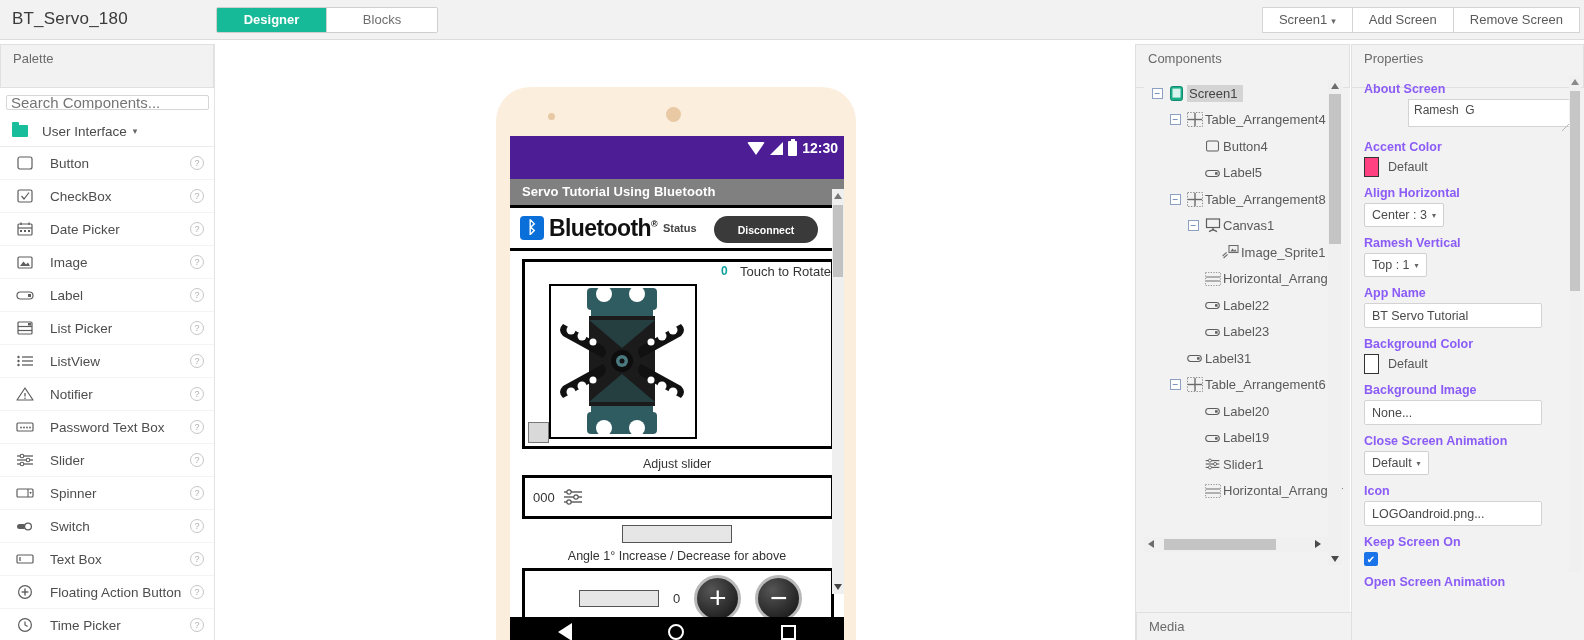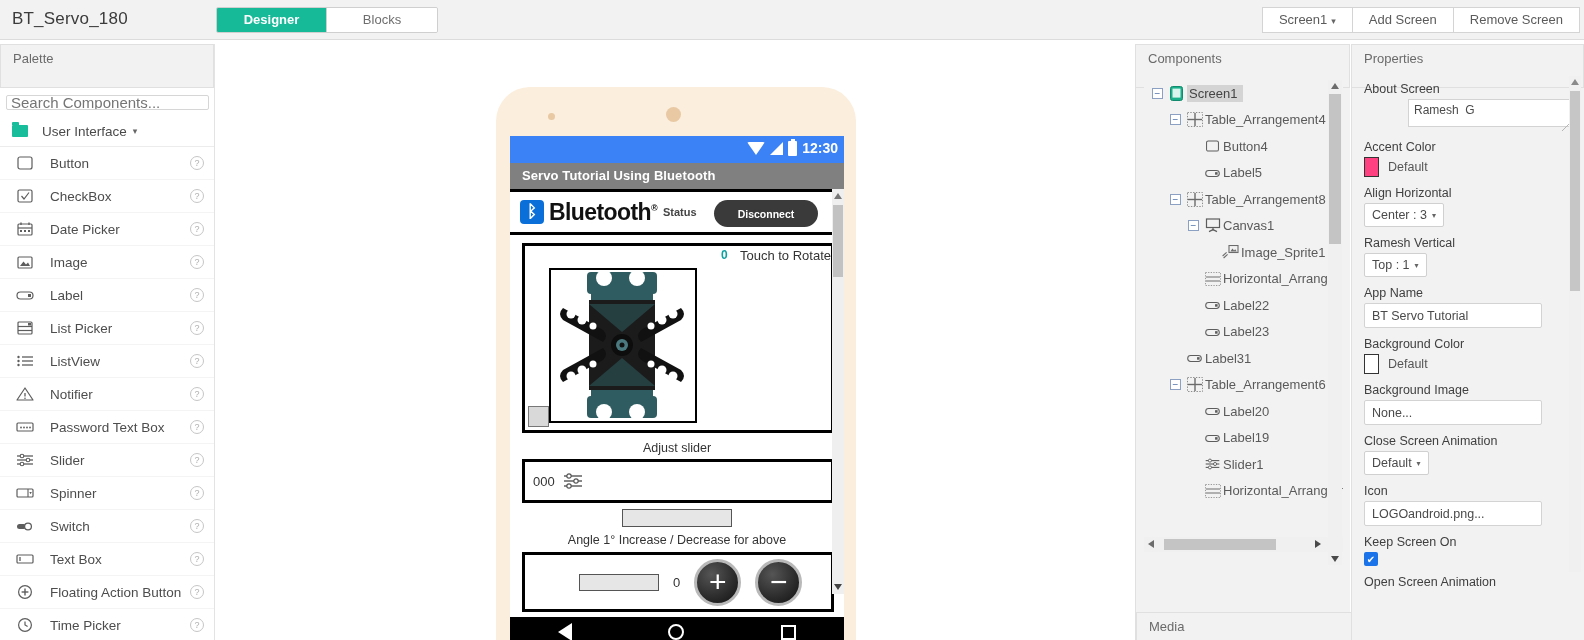--- a/index.html
+++ b/index.html
@@ -115,21 +115,21 @@
   }
   .phone-sensor {
     position: absolute; left: 52px; top: 26px;
     width: 7px; height: 7px; background: #e8c9a4; border-radius: 50%;
   }
   .phone-screen {
     position: absolute; left: 14px; top: 49px;
     width: 334px; height: 511px; background: #ffffff; overflow: hidden;
   }
   .status-bar {
-    height: 27px; background: #3b82f6; position: relative;
+    height: 43px; background: #4c1d95; position: relative;
   }
   .status-right {
     position: absolute; right: 6px; top: 4px;
     display: flex; align-items: center; gap: 5px;
     color: #fff; font-size: 14px; font-weight: bold;
   }
   .wifi-tri {
     width: 0; height: 0; border-left: 9px solid transparent;
     border-right: 9px solid transparent; border-top: 13px solid #fff;
     border-radius: 2px;
@@ -334,21 +334,21 @@
   
   .properties {
     position: absolute; left: 1351px; top: 44px; width: 233px; height: 596px;
     background: #f2f2f2; border-left: 1px solid #e0e0e0;
   }
   .props-body {
     position: absolute; left: 0; top: 28px; width: 233px; height: 568px;
     padding: 10px 12px 0 12px; overflow: hidden;
   }
   .prop-label {
-    font-size: 12.5px; color: #404040; margin-bottom: 3px; margin-top: 9px;
+    font-size: 12.5px; color: #8b5cf6; margin-bottom: 3px; margin-top: 9px; font-weight: bold;
   }
   .prop-label:first-child { margin-top: 0; }
   .prop-textarea {
     width: 162px; height: 28px; border: 1px solid #d3d3d3; background: #fff;
     font-size: 12px; color: #4a4a4a; padding: 3px 5px; position: relative;
     font-family: "Liberation Sans", sans-serif; resize: none;
   }
   .resize-grip {
     position: absolute; right: 0px; bottom: 0px; width: 8px; height: 8px;
     background: linear-gradient(135deg, transparent 45%, #b5b5b5 45%, #b5b5b5 55%, transparent 55%);

